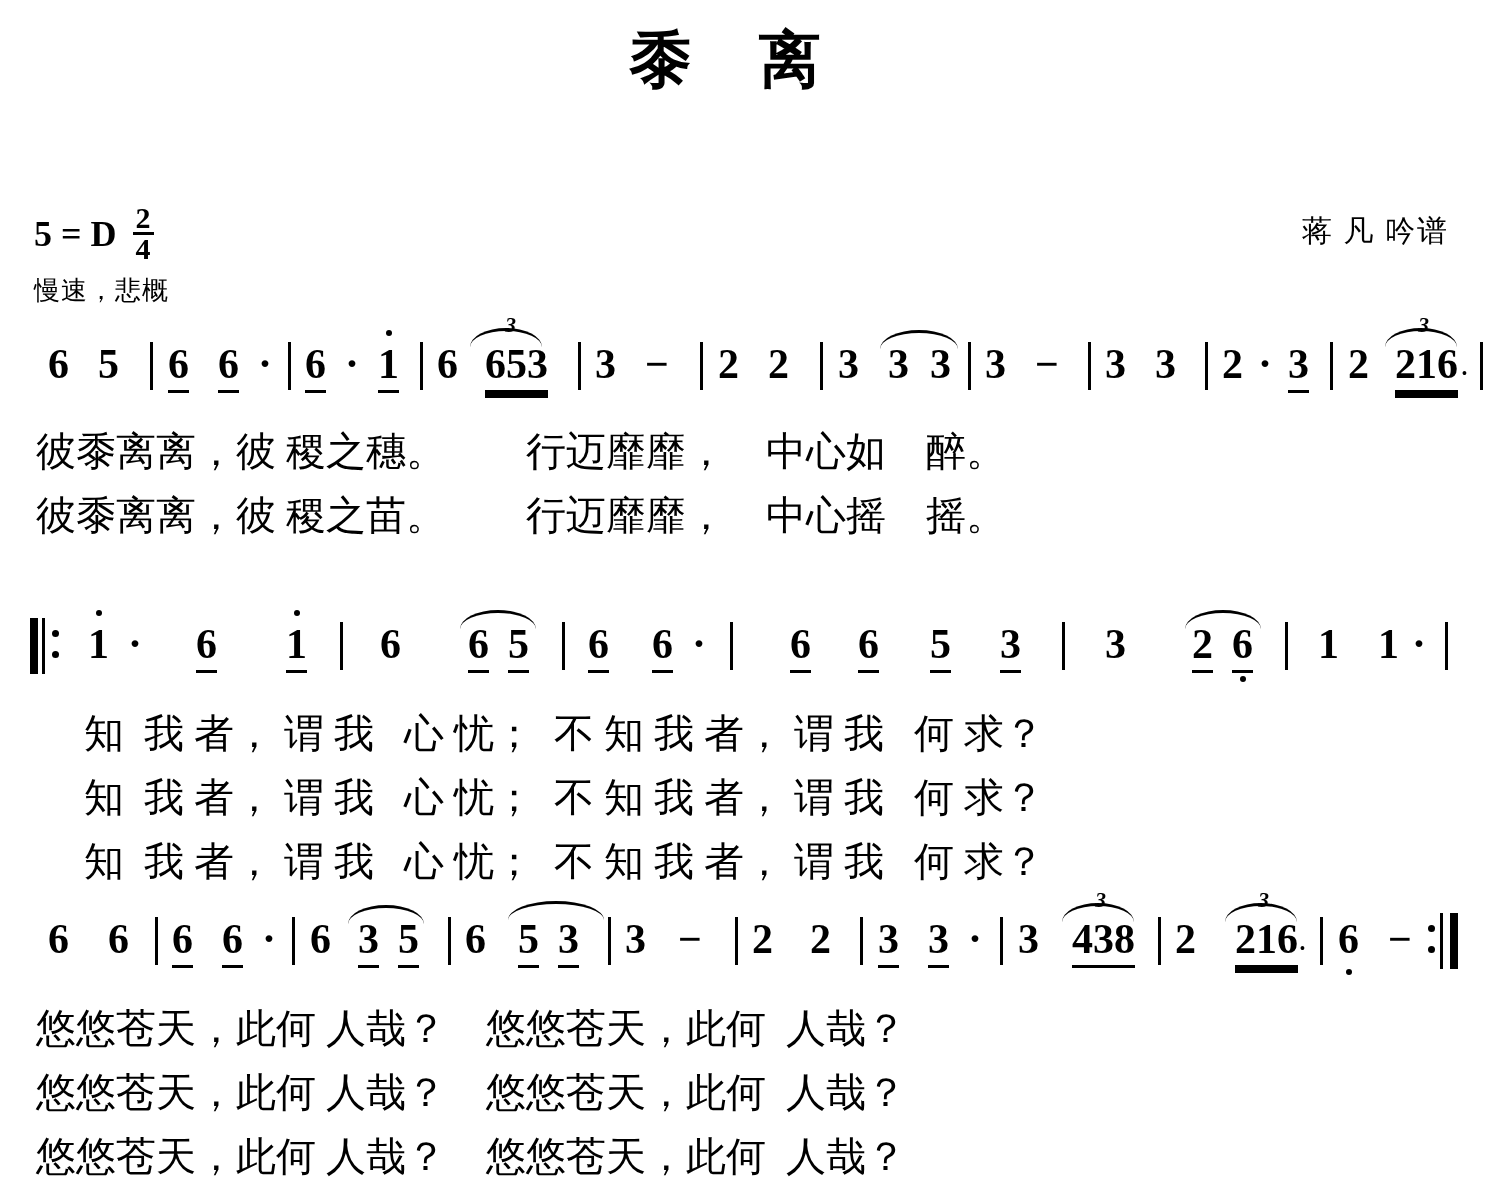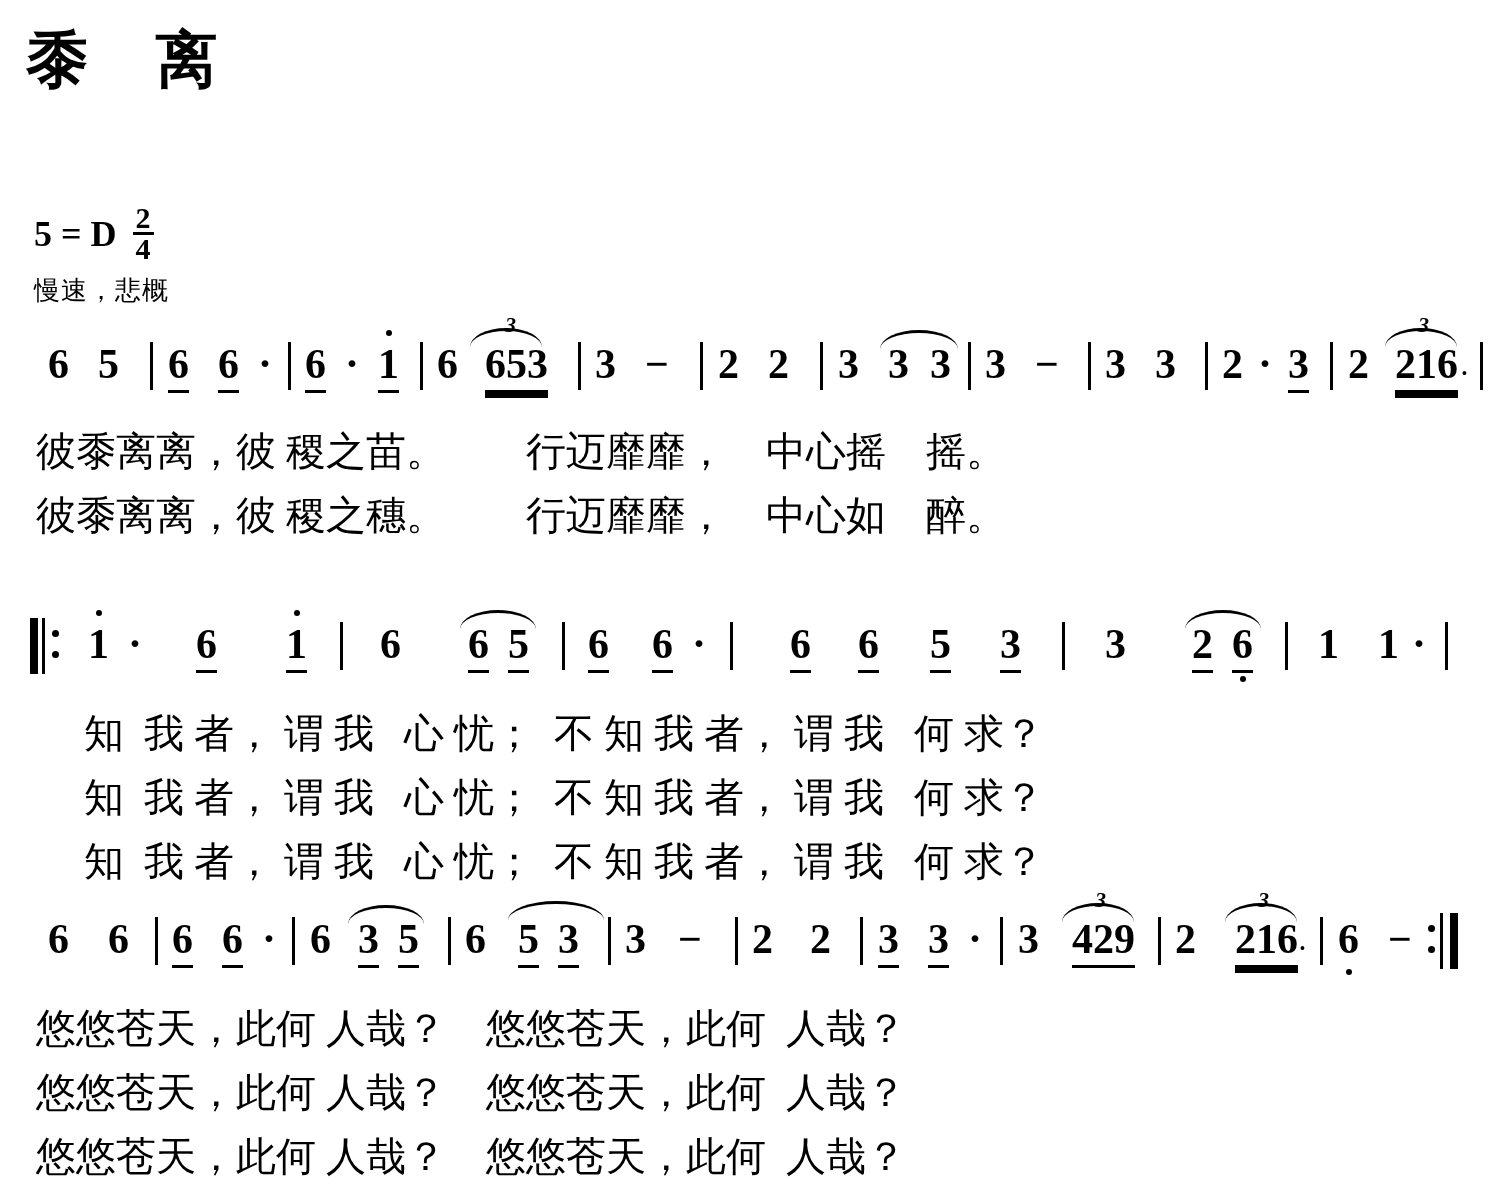--- a/index.html
+++ b/index.html
@@ -20,20 +20,21 @@
     width: 1489px;
     height: 1198px;
   }
 
   
   .title {
     position: absolute;
     top: 18px;
     left: 0;
     width: 1450px;
+    text-align: center;
     font-family: "Liberation Serif", serif;
     font-weight: bold;
     font-size: 62px;
     letter-spacing: 26px;
     text-indent: 26px;
   }
   .subtitle {
     position: absolute;
     top: 112px;
     left: 0;
@@ -188,20 +189,21 @@
       <span>5 = D</span>
       <span class="meter">
         <span class="num">2</span>
         <span class="den">4</span>
       </span>
     </div>
     <div class="tempo">慢速，悲概</div>
   </div>
 
   <div class="credits">
+    <div>蒋  凡  吟谱</div>
   </div>
 
   <div class="system sys1">
     <div class="notes">
       <span class="n" style="left:48px">6</span>
       <span class="n" style="left:98px">5</span>
       <span class="bar" style="left:150px"></span>
       <span class="n u1" style="left:168px">6</span>
       <span class="n u1" style="left:218px">6</span>
       <span class="n" style="left:258px">·</span>
@@ -243,24 +245,24 @@
       <span class="n" style="left:1462px; top:26px; font-size:14px">•</span>
       <span class="bar" style="left:1480px"></span>
     </div>
     <div class="notes" style="height:0"></div>
   </div>
 
   <div class="system" style="top:340px"></div>
 
   <div class="system" style="top:418px">
     <div class="lyrics">
+      <span class="seg" style="left:36px">彼黍离离，彼 稷之穗。        行迈靡靡，    中心如    醉。</span>
+    </div>
+    <div class="lyrics">
       <span class="seg" style="left:36px">彼黍离离，彼 稷之苗。        行迈靡靡，    中心摇    摇。</span>
-    </div>
-    <div class="lyrics">
-      <span class="seg" style="left:36px">彼黍离离，彼 稷之穗。        行迈靡靡，    中心如    醉。</span>
     </div>
   </div>
 
   <div class="system sys2">
     <div class="notes">
       <span class="repeat-start" style="left:30px; width:32px">
         <span class="thick" style="left:0"></span>
         <span class="thin" style="left:12px"></span>
         <span class="dots" style="left:22px"><i></i><i></i></span>
       </span>
@@ -332,21 +334,21 @@
       <span class="n" style="left:752px">2</span>
       <span class="n" style="left:810px">2</span>
       <span class="bar" style="left:860px"></span>
       <span class="n u1" style="left:878px">3</span>
       <span class="n u1" style="left:928px">3</span>
       <span class="n" style="left:968px">·</span>
       <span class="bar" style="left:1000px"></span>
       <span class="n" style="left:1018px">3</span>
       <span class="triplet" style="left:1095px; top:-28px">3</span>
       <span class="slur" style="left:1062px; top:-12px; width:72px"></span>
-      <span class="n u1" style="left:1072px">429</span>
+      <span class="n u1" style="left:1072px">438</span>
       <span class="bar" style="left:1158px"></span>
       <span class="n" style="left:1175px">2</span>
       <span class="triplet" style="left:1258px; top:-28px">3</span>
       <span class="slur" style="left:1225px; top:-12px; width:72px"></span>
       <span class="n u2" style="left:1235px">216</span>
       <span class="n" style="left:1300px; top:26px; font-size:14px">•</span>
       <span class="bar" style="left:1320px"></span>
       <span class="n dotlow" style="left:1338px">6</span>
       <span class="n" style="left:1388px">−</span>
       <span class="repeat-end" style="left:1428px; width:32px">

